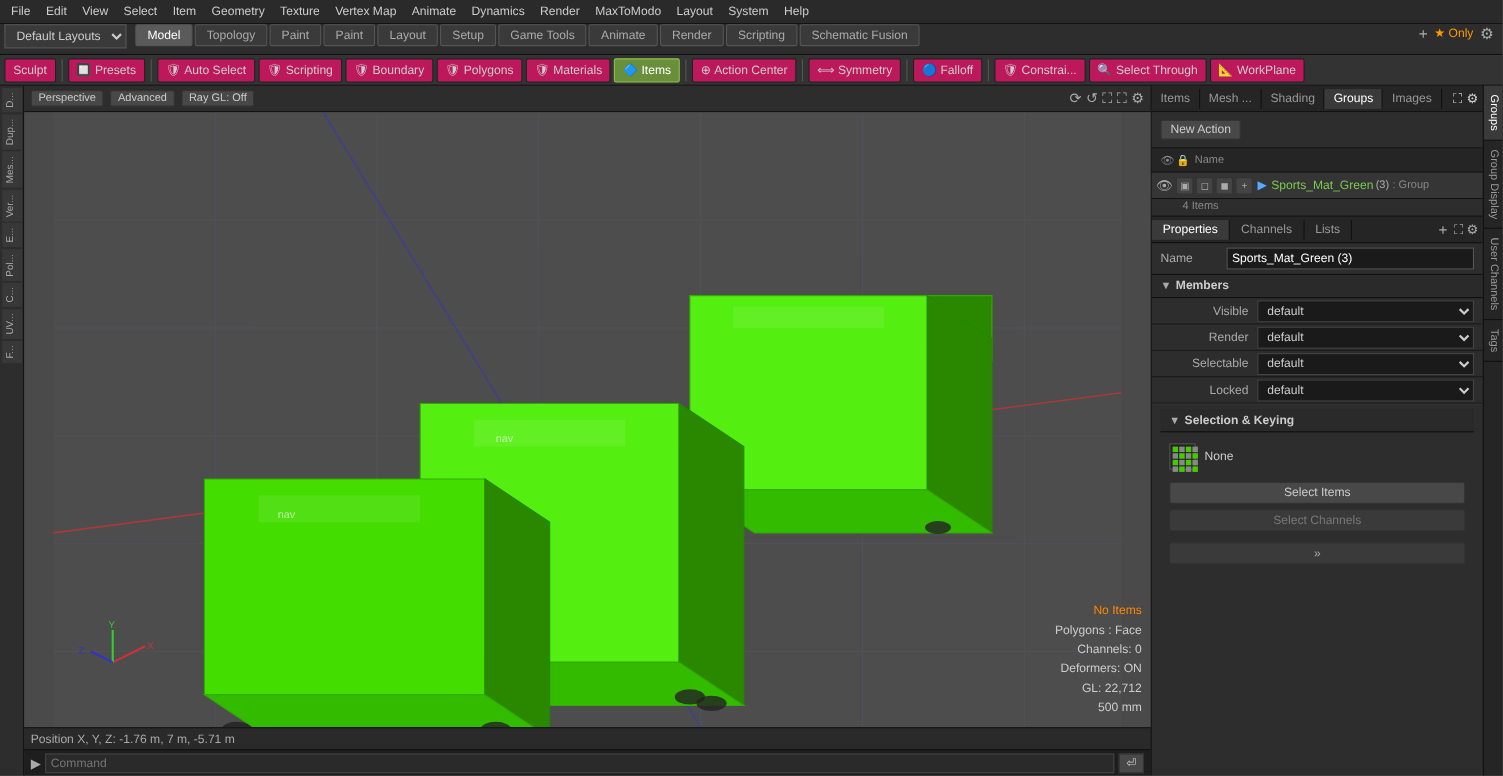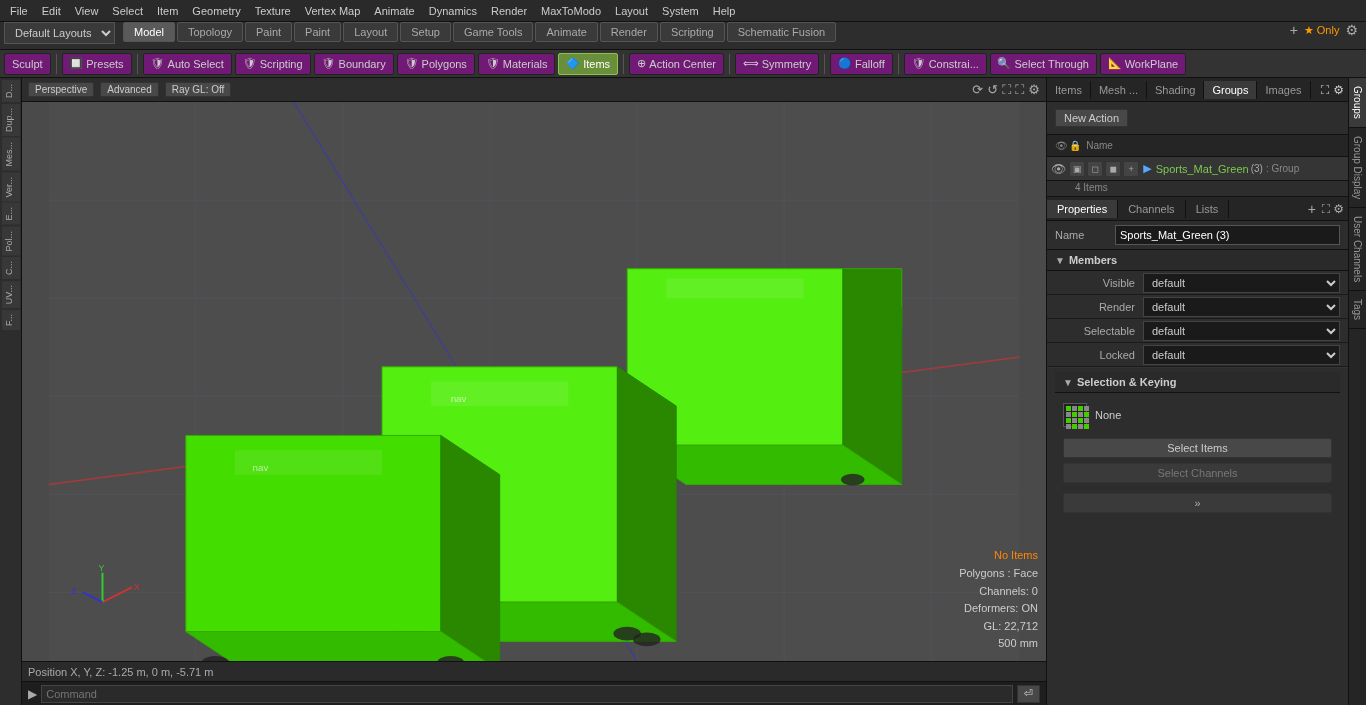--- a/index.html
+++ b/index.html
@@ -15,21 +15,21 @@
     #layout-tabs { display: flex; gap: 2px; margin-left: 8px; }
     .layout-tab { padding: 3px 10px; background: #3a3a3a; border: 1px solid #555; color: #aaa; font-size: 11px; cursor: pointer; border-radius: 2px; }
     .layout-tab.active { background: #5a5a5a; color: #fff; }
     #layout-right { margin-left: auto; display: flex; align-items: center; gap: 6px; padding-right: 8px; }
     #star-only { color: #f90; font-size: 11px; }
     #plus-icon { color: #aaa; font-size: 14px; cursor: pointer; }
     #settings-icon { color: #aaa; font-size: 14px; cursor: pointer; }
 
     
     #toolbar { display: flex; align-items: center; background: #333; height: 28px; border-bottom: 1px solid #111; padding: 0 4px; gap: 3px; }
-    .toolbar-btn { background: #701a75; border: 1px solid #222; color: #ccc; font-size: 11px; padding: 2px 7px; cursor: pointer; border-radius: 2px; height: 22px; display: flex; align-items: center; gap: 3px; }
+    .toolbar-btn { background: #be185d; border: 1px solid #222; color: #ccc; font-size: 11px; padding: 2px 7px; cursor: pointer; border-radius: 2px; height: 22px; display: flex; align-items: center; gap: 3px; }
     .toolbar-btn.active { background: #6a8f3a; border-color: #8bc34a; color: #fff; }
     .toolbar-sep { width: 1px; background: #555; height: 20px; margin: 0 2px; }
 
     
     #main { display: flex; height: calc(705px - 22px - 28px - 28px); }
 
     
     #left-sidebar { width: 22px; background: #2d2d2d; border-right: 1px solid #111; display: flex; flex-direction: column; align-items: center; padding: 2px 0; gap: 2px; }
     .left-tab { writing-mode: vertical-rl; transform: rotate(180deg); font-size: 9px; color: #aaa; padding: 4px 2px; cursor: pointer; background: #383838; width: 18px; text-align: center; }
 
@@ -301,21 +301,21 @@
         <div class="no-items">No Items</div>
         <div>Polygons : Face</div>
         <div>Channels: 0</div>
         <div>Deformers: ON</div>
         <div>GL: 22,712</div>
         <div>500 mm</div>
       </div>
     </div>
 
     <div id="position-bar">
-      <span>Position X, Y, Z:  -1.25 m, 0 m, -5.71 m</span>
+      <span>Position X, Y, Z:  -1.76 m, 7 m, -5.71 m</span>
     </div>
 
     <div id="command-bar">
       <span id="cmd-arrow">▶</span>
       <input id="cmd-input" type="text" placeholder="Command" style="">
       <button id="cmd-exec">⏎</button>
     </div>
   </div>
 
   <div id="right-panel" style="display:flex;flex-direction:row;">

